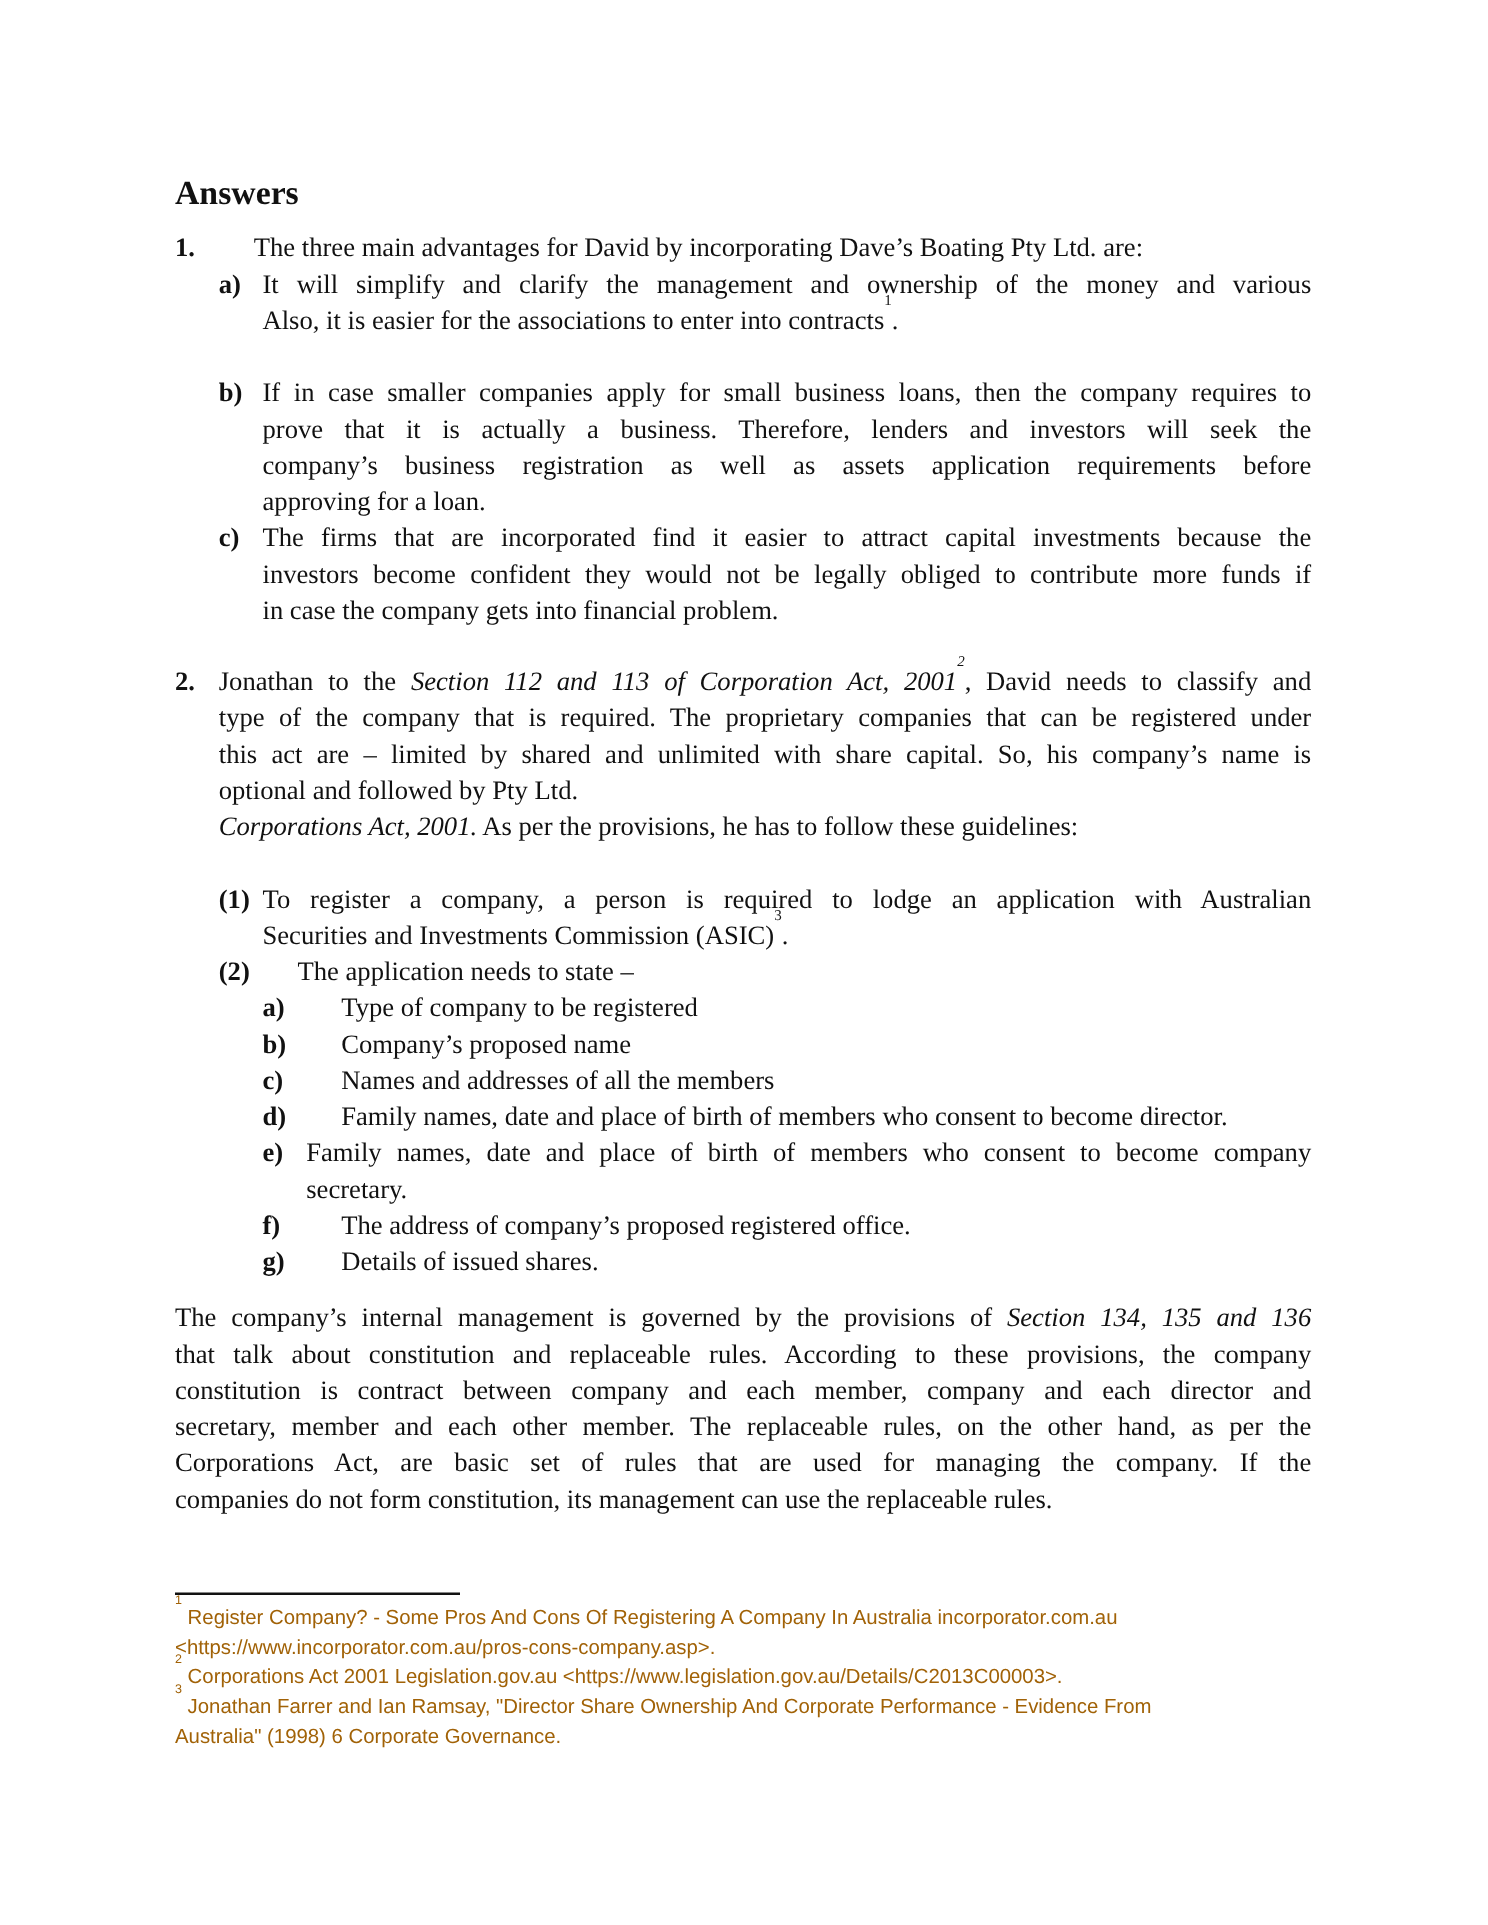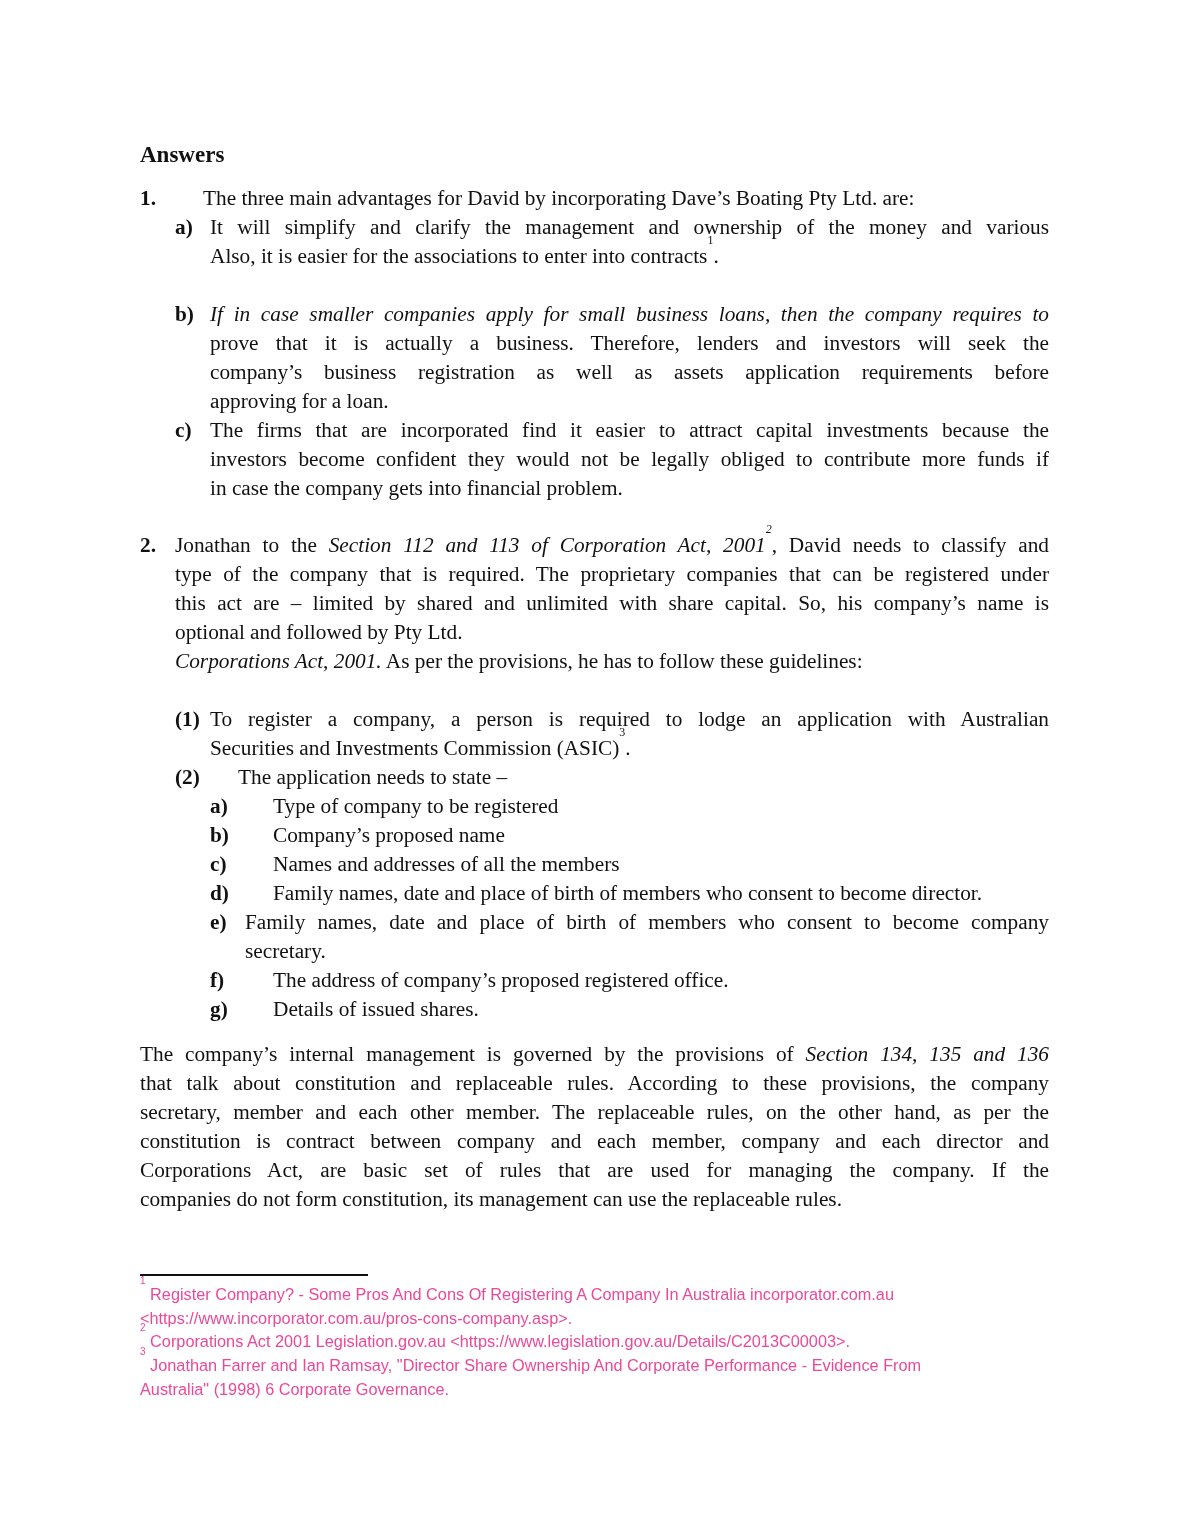--- a/index.html
+++ b/index.html
@@ -2,29 +2,29 @@
 <html><head>
   <meta charset="utf-8">
   <style>
     html, body { margin: 0; padding: 0; background: #ffffff; }
     body { width: 1190px; height: 1540px; position: relative; overflow: hidden; }
     .page {
       position: absolute; left: 0; top: 0; width: 1190px; height: 1540px; background: #ffffff;
       font-family: "Liberation Serif", serif; color: #111111; font-size: 21.3px;
     }
     .text { position: absolute; left: 140px; width: 909px; line-height: 29px; text-align: justify; }
-    .heading { position: absolute; left: 140px; top: 140px; font-weight: bold; font-size: 23px; line-height: 29px; }
+    .heading { position: absolute; left: 140px; top: 140px; font-weight: bold; font-size: 27px; line-height: 29px; }
     .row { position: absolute; display: flex; align-items: flex-start; line-height: 29px; }
     .marker { font-weight: bold; flex: 0 0 auto; }
     .body { text-align: justify; flex: 1 1 auto; }
     .body-last { text-align: left; margin-left: 28px; }
     sup { font-size: 12px; vertical-align: top; position: relative; top: -2px; line-height: 0; }
     em { font-style: italic; }
     .footnote-rule { position: absolute; left: 140px; top: 1274px; width: 228px; height: 2px; background: #111; }
-    .fn { position: absolute; left: 140px; width: 880px; font-family: "Liberation Sans", sans-serif; font-size: 16.3px; line-height: 24px; color: #ec4899; }
+    .fn { position: absolute; left: 140px; width: 880px; font-family: "Liberation Sans", sans-serif; font-size: 16.3px; line-height: 24px; color: #a16207; }
     .fn sup { font-size: 10px; top: -1px; }
   </style>
 </head>
 <body>
 
 <div class="page">
 
   <div class="heading">Answers</div>
 
   <div class="row" style="left:140px; top:184px; width:909px;">
@@ -36,21 +36,21 @@
     <span class="marker" style="width:35px;">a)</span>
     <div class="body">
       <div style="text-align-last:justify;">It will simplify and clarify the management and ownership of the money and various</div>
       <div><span>Also, it is easier for the associations to enter into contracts</span><sup>1</sup><span>.</span></div>
     </div>
   </div>
 
   <div class="row" style="left:175px; top:300px; width:874px;">
     <span class="marker" style="width:35px;">b)</span>
     <div class="body">
-      <div style="text-align-last:justify;font-style:italic;">If in case smaller companies apply for small business loans, then the company requires to</div>
+      <div style="text-align-last:justify;">If in case smaller companies apply for small business loans, then the company requires to</div>
       <div style="text-align-last:justify;">prove that it is actually a business. Therefore, lenders and investors will seek the</div>
       <div style="text-align-last:justify;">company’s business registration as well as assets application requirements before</div>
       <div>approving for a loan.</div>
     </div>
   </div>
 
   <div class="row" style="left:175px; top:416px; width:874px;">
     <span class="marker" style="width:35px;">c)</span>
     <div class="body">
       <div style="text-align-last:justify;">The firms that are incorporated find it easier to attract capital investments because the</div>
@@ -114,22 +114,22 @@
     <span class="body body-last">The address of company’s proposed registered office.</span>
   </div>
   <div class="row" style="left:210px; top:995px; width:839px;">
     <span class="marker" style="width:35px;">g)</span>
     <span class="body body-last">Details of issued shares.</span>
   </div>
 
   <div class="text" style="top:1040px;">
     <div style="text-align-last:justify;"><span>The company’s internal management is governed by the provisions of </span><em>Section 134, 135 and 136</em></div>
     <div style="text-align-last:justify;">that talk about constitution and replaceable rules. According to these provisions, the company</div>
+    <div style="text-align-last:justify;">constitution is contract between company and each member, company and each director and</div>
     <div style="text-align-last:justify;">secretary, member and each other member. The replaceable rules, on the other hand, as per the</div>
-    <div style="text-align-last:justify;">constitution is contract between company and each member, company and each director and</div>
     <div style="text-align-last:justify;">Corporations Act, are basic set of rules that are used for managing the company. If the</div>
     <div>companies do not form constitution, its management can use the replaceable rules.</div>
   </div>
 
   <div class="footnote-rule"></div>
 
   <div class="fn" style="top:1282px;">
     <div><sup>1</sup> <span>Register Company? - Some Pros And Cons Of Registering A Company In Australia incorporator.com.au</span></div>
     <div>&lt;https://www.incorporator.com.au/pros-cons-company.asp&gt;.</div>
   </div>

